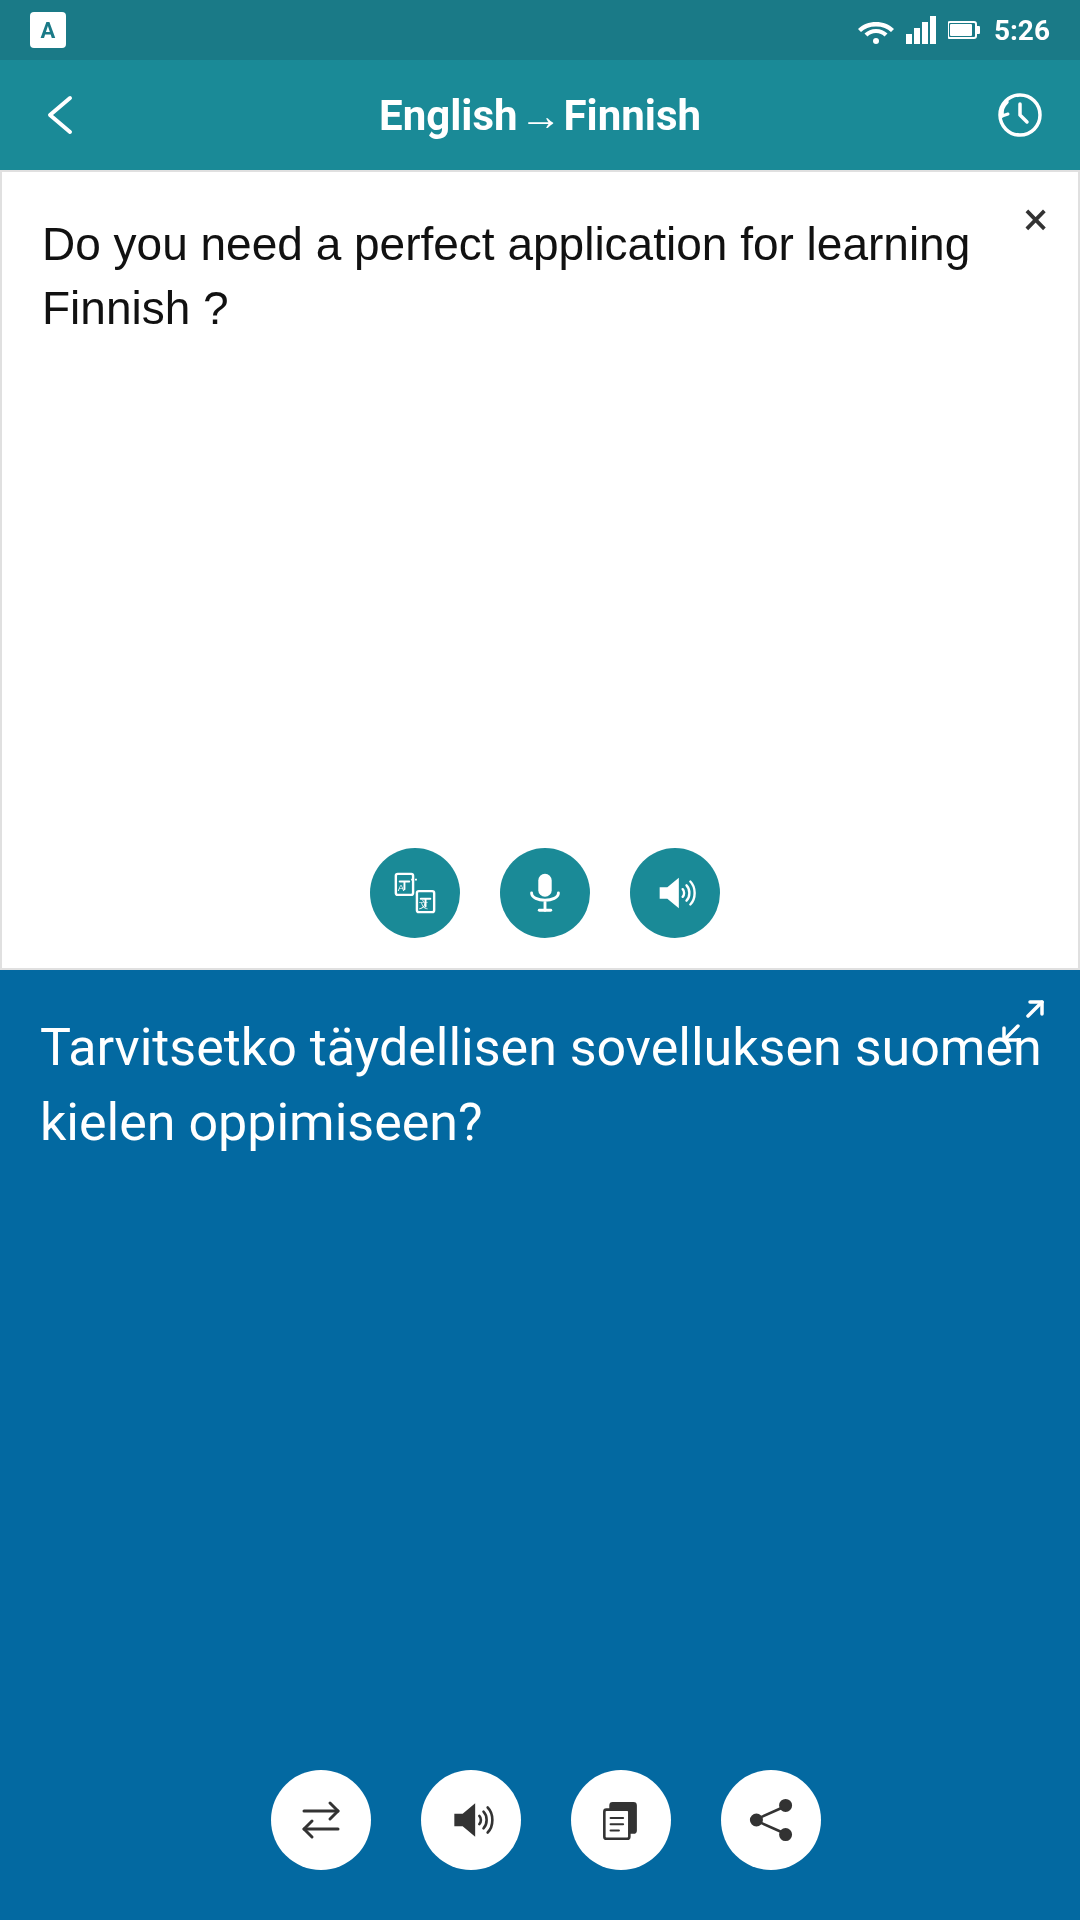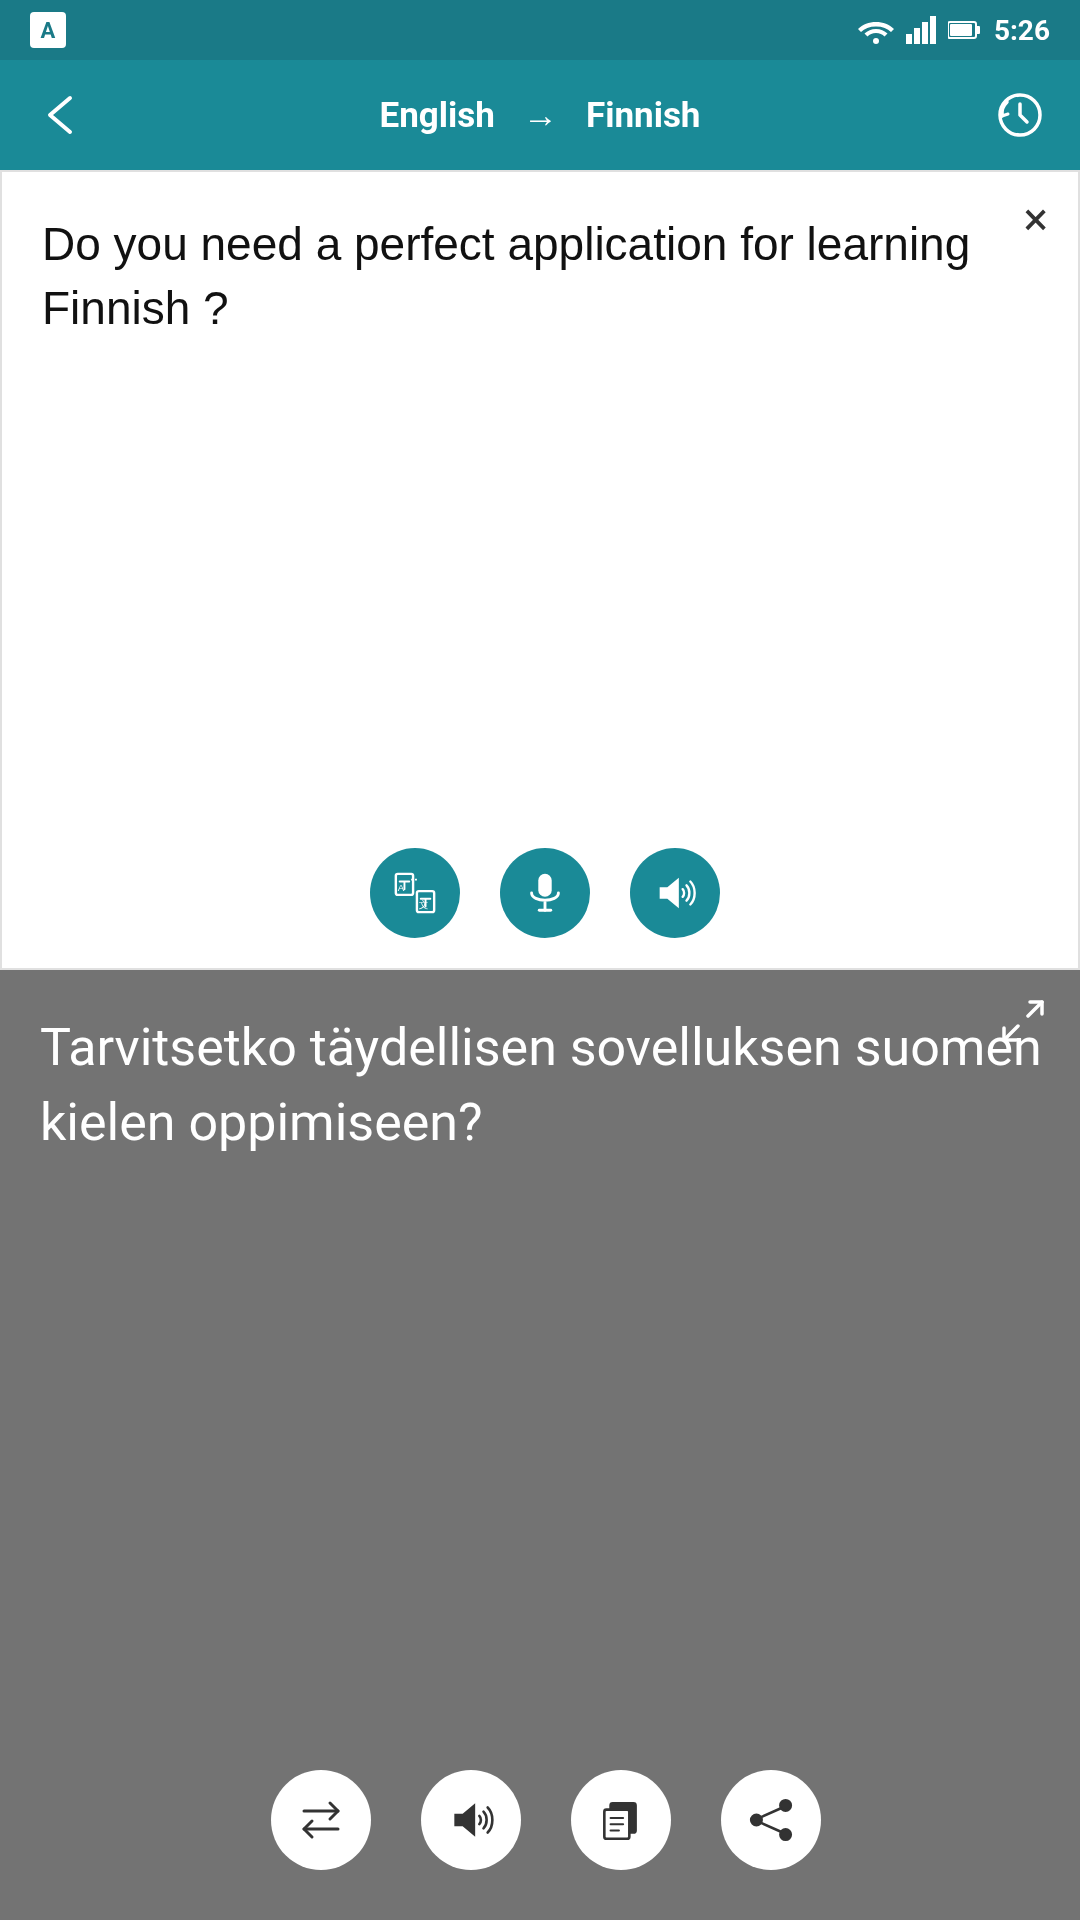--- a/index.html
+++ b/index.html
@@ -74,26 +74,26 @@
     .nav-back {
       width: 60px;
       height: 60px;
       display: flex;
       align-items: center;
       justify-content: center;
       cursor: pointer;
     }
 
     .nav-title {
-      font-size: 35px;
+      font-size: 42px;
       font-weight: bold;
       color: white;
       display: flex;
       align-items: center;
-      gap: 28px;
+      gap: 2px;
     }
 
     .nav-history {
       width: 60px;
       height: 60px;
       display: flex;
       align-items: center;
       justify-content: center;
       cursor: pointer;
     }
@@ -152,21 +152,21 @@
 
     .control-btn svg {
       width: 46px;
       height: 46px;
       fill: white;
     }
 
     
     .translation-section {
       width: 100%;
-      background: #737373;
+      background: #0369a1;
       flex: 1;
       position: relative;
       padding: 40px 28px 20px 40px;
       display: flex;
       flex-direction: column;
     }
 
     .translation-text {
       font-size: 52px;
       color: white;

